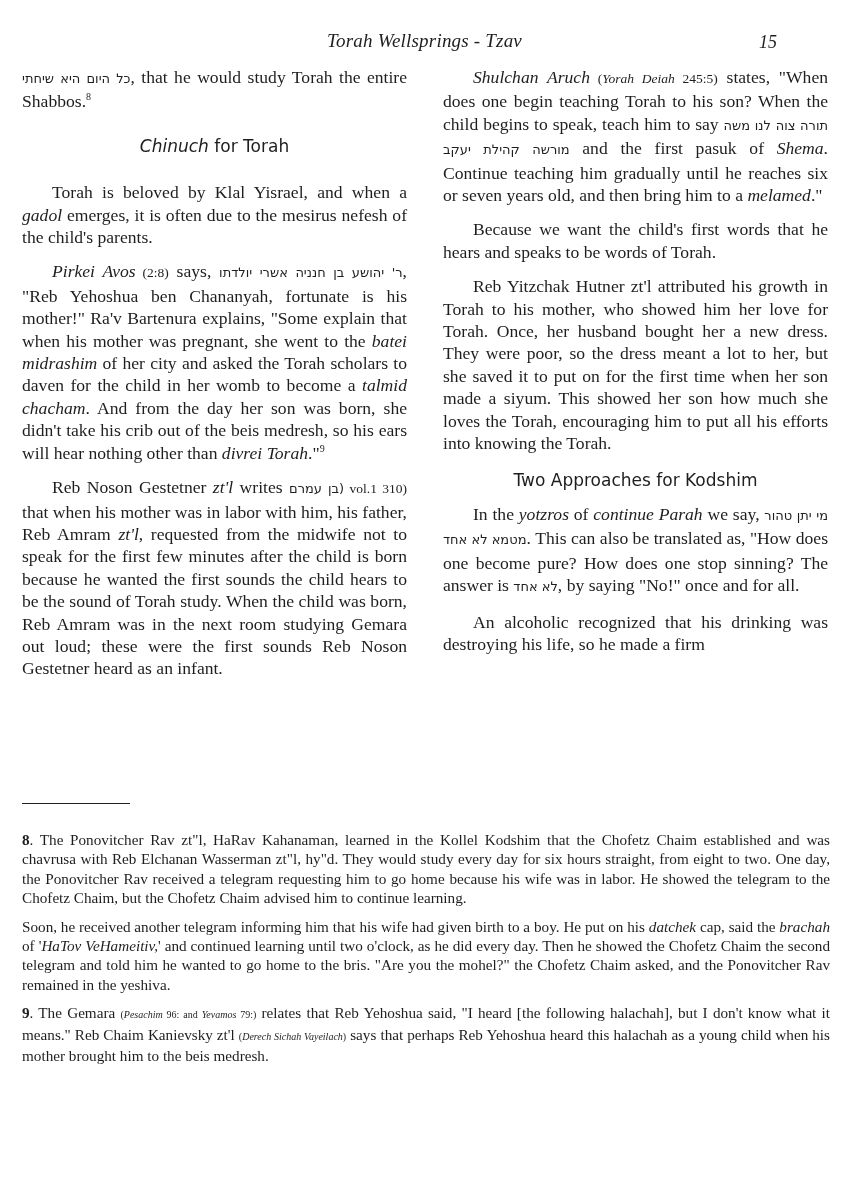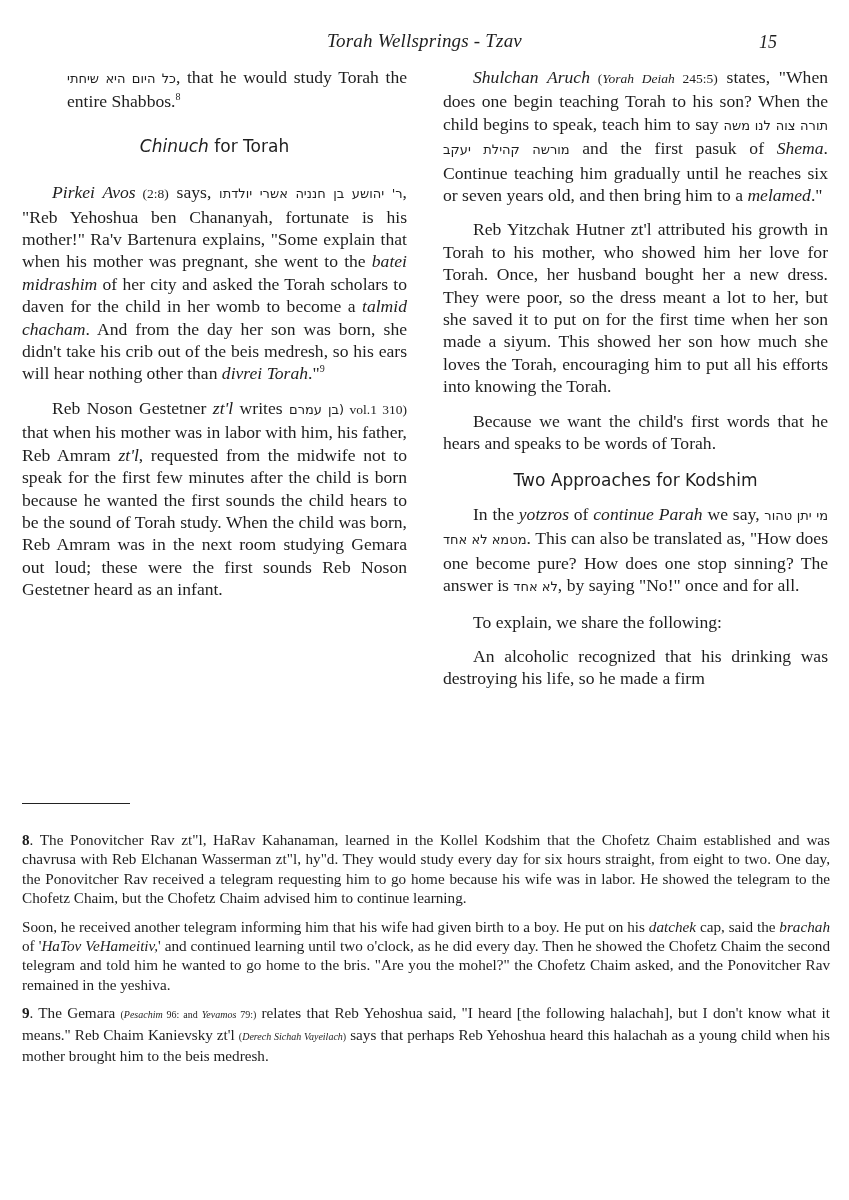--- a/index.html
+++ b/index.html
@@ -7,21 +7,21 @@
          font-family: "Liberation Serif", "DejaVu Serif", serif; color: #1e1e1e; }
   .header { position: absolute; top: 30px; left: 0; width: 849px; height: 24px; }
   .running-title { position: absolute; left: 0; right: 0; text-align: center; font-style: italic;
                    font-size: 19px; letter-spacing: 0.2px; }
   .page-num { position: absolute; right: 72px; top: 2px; font-style: italic; font-size: 18px; }
 
   .col { position: absolute; top: 66px; width: 385px; font-size: 17.6px; line-height: 22.4px; text-align: justify; }
   .col-left { left: 22px; }
   .col-right { left: 443px; }
   .col p { margin: 0 0 12px 0; text-indent: 30px; }
-  .col p.noindent { text-indent: 0; margin-left: 45px; }
+  .col p.noindent { text-indent: 0; }
   .col h3 { margin: 22px 0 24px 0; text-align: center; font-size: 17px; font-weight: normal;
             font-family: "DejaVu Sans", "Liberation Sans", sans-serif; }
   .col-right h3 { margin: 14px 0 12px 0; }
   .heb { font-family: "DejaVu Sans", sans-serif; font-size: 13px; direction: rtl; unicode-bidi: embed; }
   .small { font-size: 13.5px; }
   sup { font-size: 10px; line-height: 0; vertical-align: super; }
   em { font-style: italic; }
 
   .fn-rule { position: absolute; top: 803px; left: 22px; width: 108px; height: 0; border-top: 1.3px solid #222; }
   .footnotes { position: absolute; top: 830px; left: 22px; width: 808px; font-size: 15.2px; line-height: 19.4px; text-align: justify; }
@@ -35,38 +35,38 @@
 <div class="header">
   <div class="running-title">Torah Wellsprings - Tzav</div>
   <div class="page-num">15</div>
 </div>
 
 <div class="col col-left">
   <p class="noindent"><span class="heb">כל היום היא שיחתי</span><span>, that he would study Torah the entire Shabbos.</span><sup>8</sup></p>
 
   <h3><em>Chinuch</em><span> for Torah</span></h3>
 
+  <p><span>Torah is beloved by Klal Yisrael, and when a </span><em>gadol</em><span> emerges, it is often due to the mesirus nefesh of the child's parents.</span></p>
 
   <p><em>Pirkei Avos</em><span class="small"> (2:8)</span><span> says, </span><span class="heb">ר' יהושע בן חנניה אשרי יולדתו</span><span>, "Reb Yehoshua ben Chananyah, fortunate is his mother!" Ra'v Bartenura explains, "Some explain that when his mother was pregnant, she went to the </span><em>batei midrashim</em><span> of her city and asked the Torah scholars to daven for the child in her womb to become a </span><em>talmid chacham</em><span>. And from the day her son was born, she didn't take his crib out of the beis medresh, so his ears will hear nothing other than </span><em>divrei Torah</em><span>."</span><sup>9</sup></p>
 
   <p><span>Reb Noson Gestetner </span><em>zt'l</em><span> writes </span><span class="heb">(בן עמרם</span><span class="small"> vol.1 310)</span><span> that when his mother was in labor with him, his father, Reb Amram </span><em>zt'l</em><span>, requested from the midwife not to speak for the first few minutes after the child is born because he wanted the first sounds the child hears to be the sound of Torah study. When the child was born, Reb Amram was in the next room studying Gemara out loud; these were the first sounds Reb Noson Gestetner heard as an infant.</span></p>
 </div>
 
 <div class="col col-right">
   <p><em>Shulchan Aruch</em><span class="small"><span> (</span><em>Yorah Deiah</em><span> 245:5)</span></span><span> states, "When does one begin teaching Torah to his son? When the child begins to speak, teach him to say </span><span class="heb">תורה צוה לנו משה מורשה קהילת יעקב</span><span> and the first pasuk of </span><em>Shema</em><span>. Continue teaching him gradually until he reaches six or seven years old, and then bring him to a </span><em>melamed</em><span>."</span></p>
 
+  <p>Because we want the child's first words that he hears and speaks to be words of Torah.</p>
+
   <p>Reb Yitzchak Hutner zt'l attributed his growth in Torah to his mother, who showed him her love for Torah. Once, her husband bought her a new dress. They were poor, so the dress meant a lot to her, but she saved it to put on for the first time when her son made a siyum. This showed her son how much she loves the Torah, encouraging him to put all his efforts into knowing the Torah.</p>
-
-  <p>Because we want the child's first words that he hears and speaks to be words of Torah.</p>
 
   <h3>Two Approaches for Kodshim</h3>
 
   <p><span>In the </span><em>yotzros</em><span> of </span><em>continue Parah</em><span> we say, </span><span class="heb">מי יתן טהור מטמא לא אחד</span><span>. This can also be translated as, "How does one become pure? How does one stop sinning? The answer is </span><span class="heb">לא אחד</span><span>, by saying "No!" once and for all.</span></p>
 
-  <p>To explain, we share the following:</p>
 
   <p>An alcoholic recognized that his drinking was destroying his life, so he made a firm</p>
 </div>
 
 <div class="fn-rule"></div>
 
 <div class="footnotes">
   <p><span class="fn-num">8</span><span>. The Ponovitcher Rav zt"l, HaRav Kahanaman, learned in the Kollel Kodshim that the Chofetz Chaim established and was chavrusa with Reb Elchanan Wasserman zt"l, hy"d. They would study every day for six hours straight, from eight to two. One day, the Ponovitcher Rav received a telegram requesting him to go home because his wife was in labor. He showed the telegram to the Chofetz Chaim, but the Chofetz Chaim advised him to continue learning.</span></p>
 
   <p><span>Soon, he received another telegram informing him that his wife had given birth to a boy. He put on his </span><em>datchek</em><span> cap, said the </span><em>brachah</em><span> of '</span><em>HaTov VeHameitiv,</em><span>' and continued learning until two o'clock, as he did every day. Then he showed the Chofetz Chaim the second telegram and told him he wanted to go home to the bris. "Are you the mohel?" the Chofetz Chaim asked, and the Ponovitcher Rav remained in the yeshiva.</span></p>

